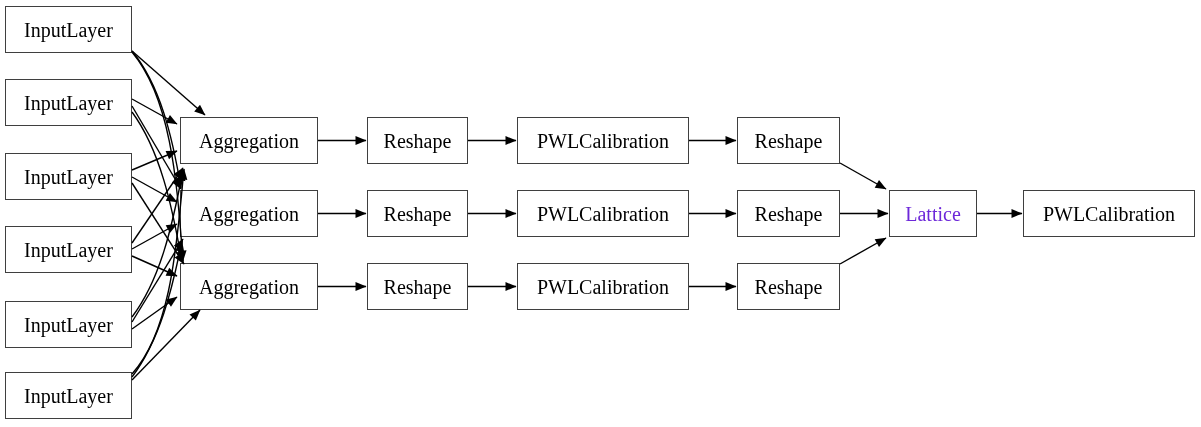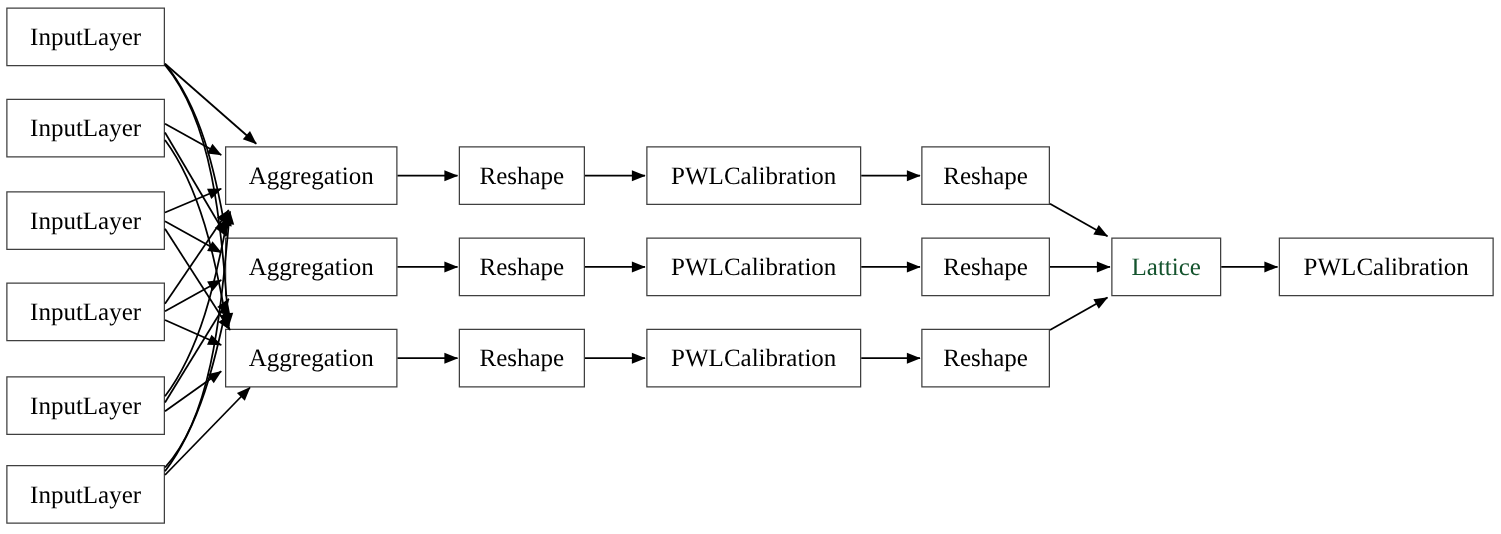--- a/index.html
+++ b/index.html
@@ -48,21 +48,21 @@
       <div class="node" style="left: 180px; top: 263px; width: 138px; height: 47px; background: rgb(255, 255, 255); border-color: rgb(63, 63, 63); color: rgb(0, 0, 0);">Aggregation</div>
       <div class="node" style="left: 367px; top: 117px; width: 101px; height: 47px; background: rgb(255, 255, 255); border-color: rgb(63, 63, 63); color: rgb(0, 0, 0);">Reshape</div>
       <div class="node" style="left: 367px; top: 190px; width: 101px; height: 47px; background: rgb(255, 255, 255); border-color: rgb(63, 63, 63); color: rgb(0, 0, 0);">Reshape</div>
       <div class="node" style="left: 367px; top: 263px; width: 101px; height: 47px; background: rgb(255, 255, 255); border-color: rgb(63, 63, 63); color: rgb(0, 0, 0);">Reshape</div>
       <div class="node" style="left: 517px; top: 117px; width: 172px; height: 47px; background: rgb(255, 255, 255); border-color: rgb(63, 63, 63); color: rgb(0, 0, 0);">PWLCalibration</div>
       <div class="node" style="left: 517px; top: 190px; width: 172px; height: 47px; background: rgb(255, 255, 255); border-color: rgb(63, 63, 63); color: rgb(0, 0, 0);">PWLCalibration</div>
       <div class="node" style="left: 517px; top: 263px; width: 172px; height: 47px; background: rgb(255, 255, 255); border-color: rgb(63, 63, 63); color: rgb(0, 0, 0);">PWLCalibration</div>
       <div class="node" style="left: 737px; top: 117px; width: 103px; height: 47px; background: rgb(255, 255, 255); border-color: rgb(63, 63, 63); color: rgb(0, 0, 0);">Reshape</div>
       <div class="node" style="left: 737px; top: 190px; width: 103px; height: 47px; background: rgb(255, 255, 255); border-color: rgb(63, 63, 63); color: rgb(0, 0, 0);">Reshape</div>
       <div class="node" style="left: 737px; top: 263px; width: 103px; height: 47px; background: rgb(255, 255, 255); border-color: rgb(63, 63, 63); color: rgb(0, 0, 0);">Reshape</div>
-      <div class="node" style="left: 889px; top: 190px; width: 88px; height: 47px; background: rgb(255, 255, 255); border-color: rgb(63, 63, 63); color: #14532d;">Lattice</div>
+      <div class="node" style="left: 889px; top: 190px; width: 88px; height: 47px; background: rgb(255, 255, 255); border-color: rgb(63, 63, 63); color: #6d28d9;">Lattice</div>
       <div class="node" style="left: 1023px; top: 190px; width: 172px; height: 47px; background: rgb(255, 255, 255); border-color: rgb(63, 63, 63); color: rgb(0, 0, 0);">PWLCalibration</div>
     </div>
   <svg id="edges" width="1201" height="427" viewBox="0 0 1201 427">
     <defs>
       <marker id="arrow" viewBox="0 0 12 10" refX="11" refY="5" markerWidth="12" markerHeight="10" markerUnits="userSpaceOnUse" orient="auto">
         <path d="M0.5,0.6 L11.5,5 L0.5,9.4 z" fill="#000000" stroke="none"></path>
       </marker>
     </defs>
   <path d="M132,51 L205,115" class="edge" marker-end="url(#arrow)" style="stroke: rgb(0, 0, 0);"></path>
       <path d="M132,51 C160,85 172,135 181,188" class="edge" marker-end="url(#arrow)" style="stroke: rgb(0, 0, 0);"></path>

